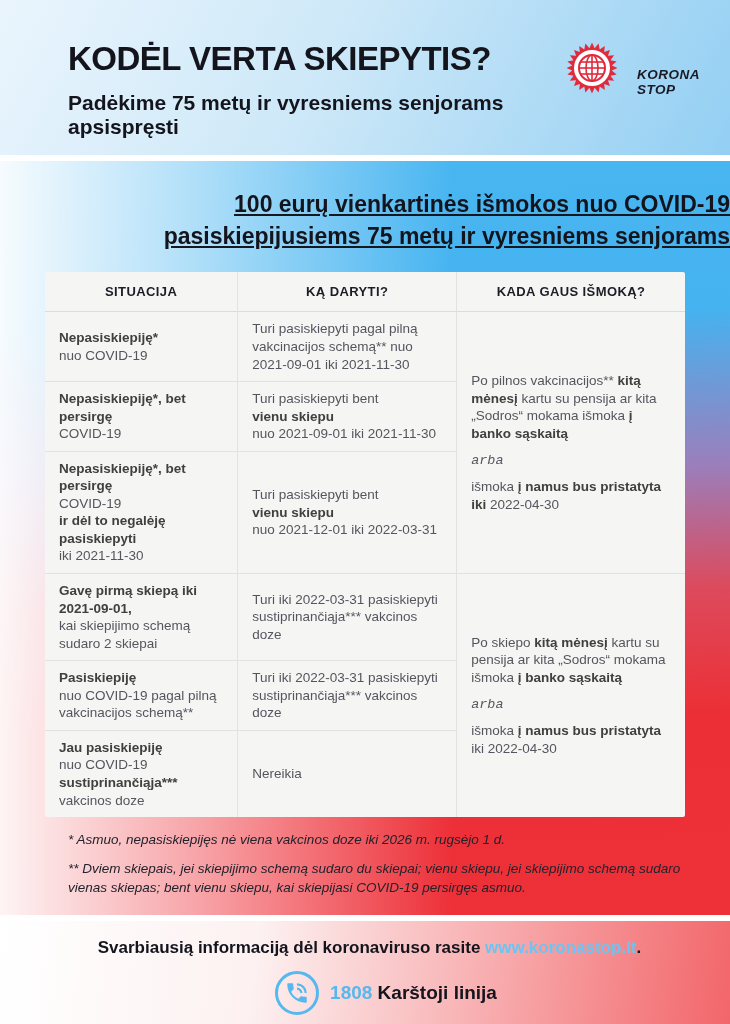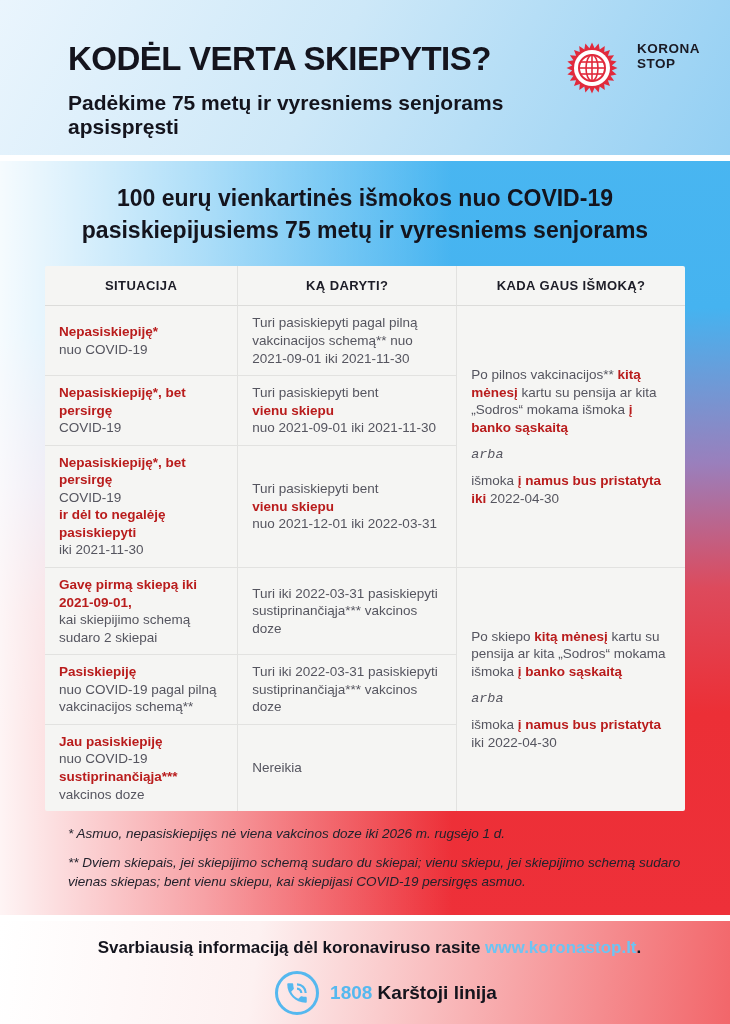--- a/index.html
+++ b/index.html
@@ -9,54 +9,54 @@
 
   
   .header-section{
     height:155px; flex:0 0 auto;
     background:linear-gradient(118deg,#eaf5fd 0%,#cde8f8 45%,#93cff3 100%);
     display:flex; justify-content:space-between; align-items:flex-start;
     padding:40px 30px 0 68px;
   }
   .page-title{ font-size:33px; font-weight:700; letter-spacing:-0.5px; color:#14141d; }
   .page-subtitle{ font-size:21px; font-weight:700; margin-top:13px; color:#14141d; }
-  .logo{ display:flex; align-items:flex-start; gap:19px; margin-top:2px; }
+  .logo{ display:flex; align-items:flex-end; gap:19px; margin-top:2px;font-style:italic; }
   .logo-text{ font-size:13.5px; font-weight:700; line-height:1.1; letter-spacing:0.5px; color:#1a1a24; }
 
   .divider{ height:6px; flex:0 0 auto; background:#fff; }
 
   
   .main-section{
     height:754px; flex:0 0 auto; overflow:hidden;
     background:
       linear-gradient(to right, rgba(255,255,255,0.95) 0%, rgba(255,255,255,0.55) 28%, rgba(255,255,255,0) 62%),
       linear-gradient(178deg, #49b6f1 0%, #45b3f0 22%, #9a7fbc 42%, #dd4a5c 58%, #ec2f36 74%, #ee3039 100%);
   }
-  .banner{ padding-top:22px; text-align:center; }
+  .banner{ padding-top:28px; text-align:right;text-decoration:underline; }
   .banner-line{ display:block; font-size:23px; font-weight:700; line-height:1.38; color:#14141d; }
 
   
   .table-card{
     width:640px; margin:20px auto 0 auto; background:#f5f5f3; border-radius:2px;
     display:grid; grid-template-columns:30.2% 34.2% 35.6%;
   }
   .th{
     font-size:13px; font-weight:700; letter-spacing:0.4px; text-align:center;
     padding:12px 8px; color:#1d1d27;
     border-bottom:1px solid #dcdcda; display:flex; align-items:center; justify-content:center;
   }
   .th.c1,.td.c1{ border-right:1px solid #e2e2e0; }
   .th.c2,.td.c2{ border-right:1px solid #e2e2e0; }
   .td{
     font-size:13.5px; line-height:1.3; color:#55555f;
     padding:8px 14px; border-bottom:1px solid #e2e2e0;
     display:flex; flex-direction:column; justify-content:center;
   }
   .td.lastrow{ border-bottom:none; }
-  .td .b{ font-weight:700; color:#b91c1c; }
+  .td .b{ font-weight:700; color:#404040; }
   .payout{ grid-column:3; display:flex; flex-direction:column; justify-content:center; gap:9px; }
   .payout.groupA{ grid-row:2 / span 3; }
   .payout.groupB{ grid-row:5 / span 3; border-bottom:none; }
   .or-word{ font-style:italic;font-family:Liberation Mono, monospace; }
 
   
   .footnotes{ margin:13px 35px 0 68px; }
   .footnote{ font-size:13.5px; font-style:italic; line-height:1.42; color:#22222c; margin-bottom:10px; }
 
   

